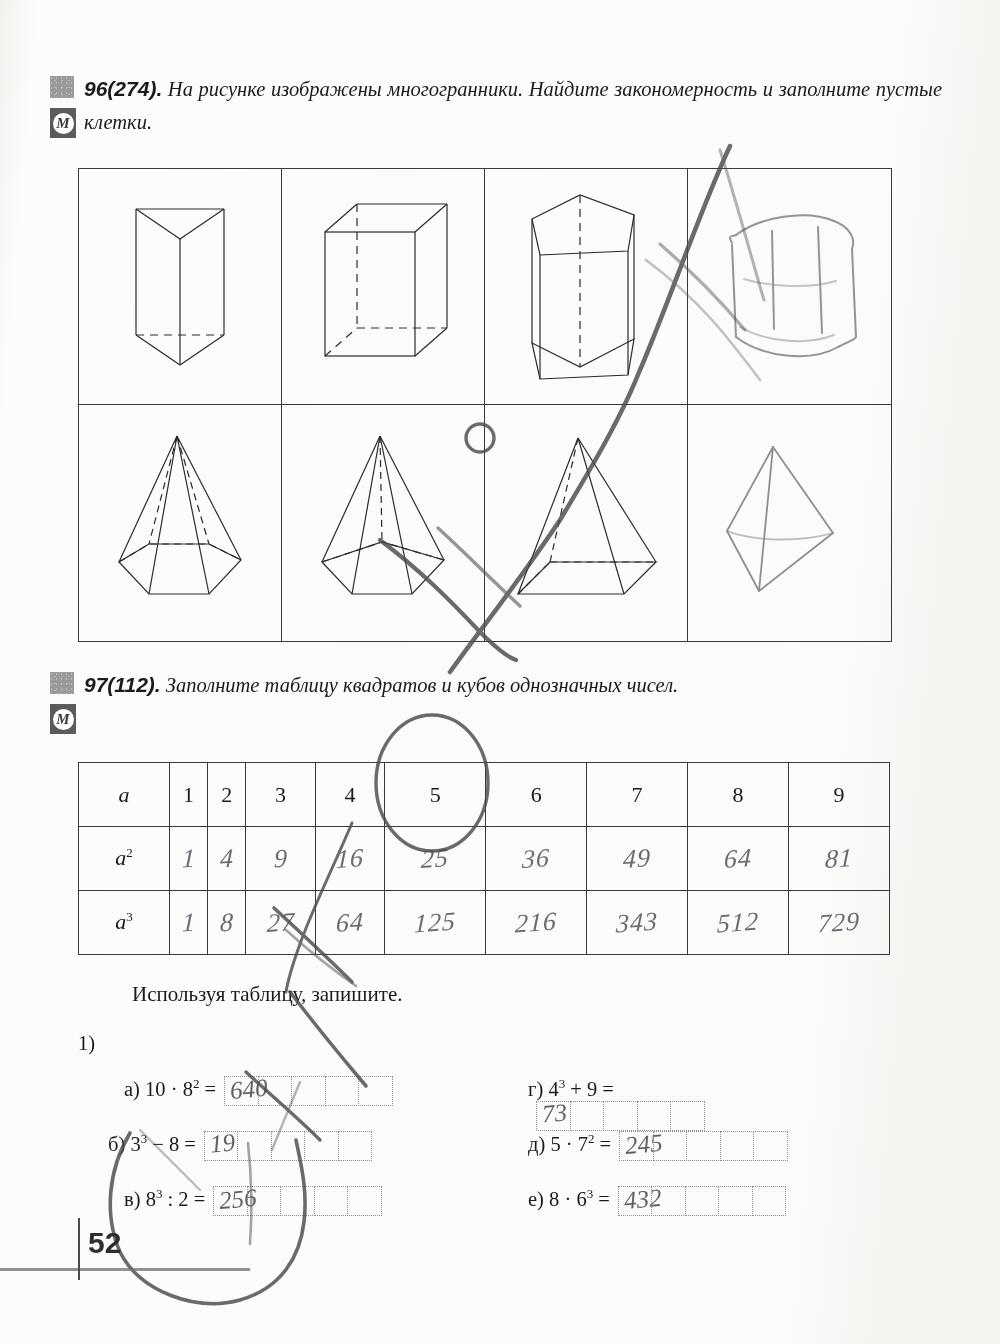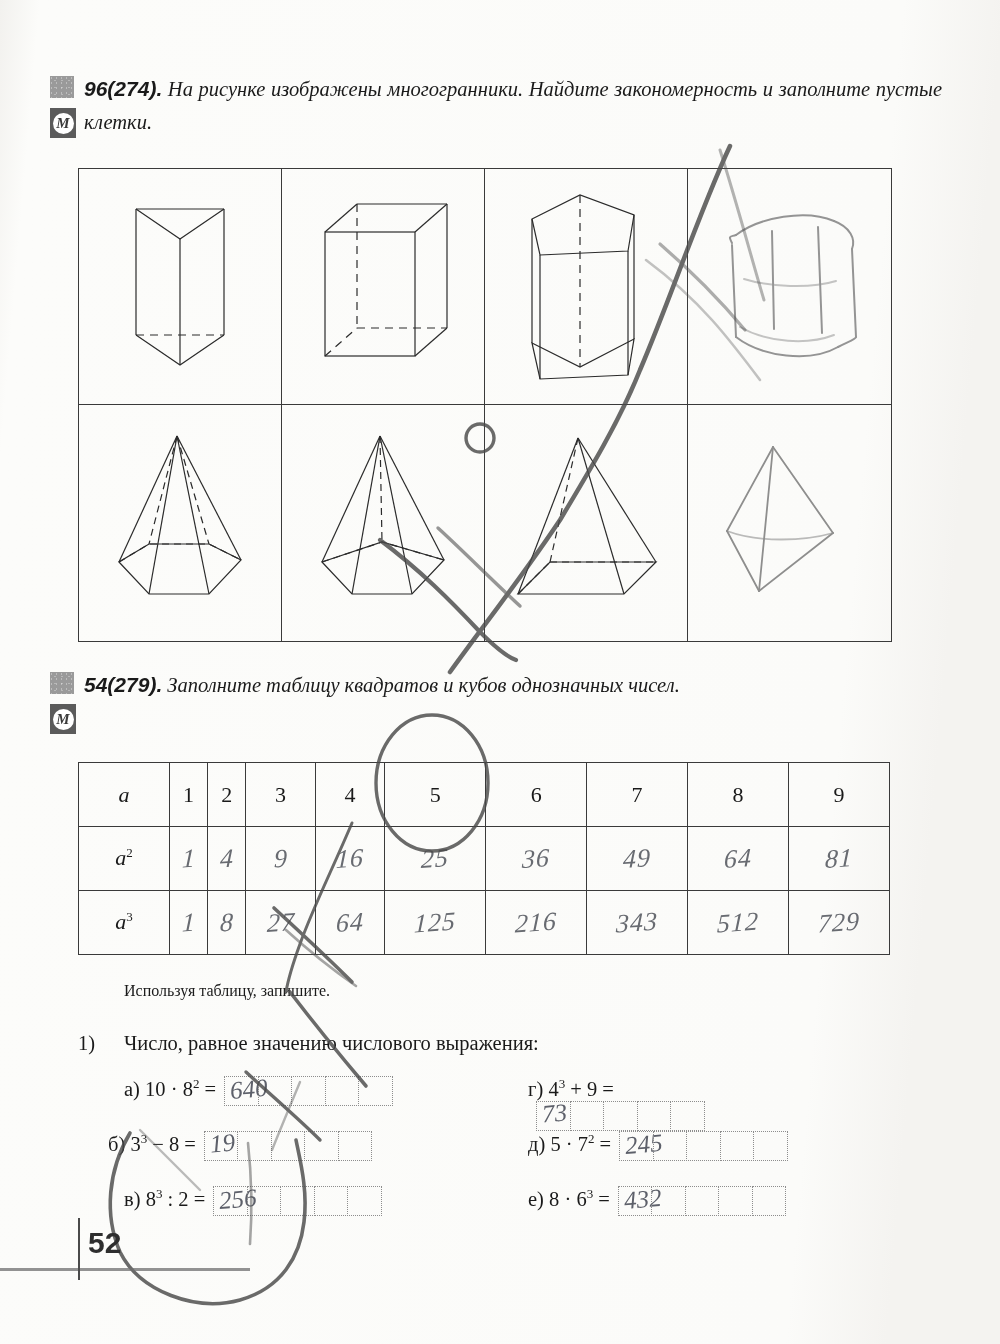--- a/index.html
+++ b/index.html
@@ -71,21 +71,21 @@
   .hand{
     font-family:"Liberation Serif",serif;
     font-style:italic;font-size:26px;color:#5c5f66;
     letter-spacing:1px;
     transform:rotate(-4deg) skewX(-6deg);
     display:inline-block;opacity:.92;
   }
 
   
   #use-table{
-    position:absolute;left:124px;top:982px;font-size:16px;
+    position:absolute;left:132px;top:982px;font-size:21px;
   }
   #item1{position:absolute;left:78px;top:1032px;font-size:20.5px;}
   #item1 .idx{position:absolute;left:0;top:0;}
   #item1 .txt{margin-left:46px;}
 
   
   .exercise{
     position:absolute;display:flex;font-size:20.5px;
   }
   .exercise .label{white-space:nowrap;}
@@ -256,21 +256,21 @@
   </div>
 
   <div class="task" style="left:0;top:672px;right:0;">
     <div class="task-marks">
       <div class="sq-bullet"></div>
       <div class="m-badge">
         <div class="circ">M</div>
       </div>
     </div>
     <div class="task-head">
-      <span class="task-num">54(279).</span>
+      <span class="task-num">97(112).</span>
       <span class="task-text">Заполните таблицу квадратов и кубов однозначных чисел.</span>
     </div>
   </div>
 
   <table id="sc-table">
     <tbody>
       <tr>
         <td class="rowhead"><i>a</i></td>
         <td class="colhead">1</td>
         <td class="colhead">2</td>
@@ -306,21 +306,20 @@
         <td><span class="hand">512</span></td>
         <td><span class="hand">729</span></td>
       </tr>
     </tbody>
   </table>
 
   <div id="use-table">Используя таблицу, запишите.</div>
 
   <div id="item1">
     <span class="idx">1)</span>
-    <span class="txt">Число, равное значению числового выражения:</span>
   </div>
 
   <div class="exercise" style="left:124px;top:1076px;">
     <span class="label">
       <span>а)</span>
       <span>10 · 8</span><sup>2</sup><span> =</span>
     </span>
     <span class="boxes">
       <span class="bx">
           <span class="ans" style="width:97px;text-align:left;padding-left:5px;">640</span>

